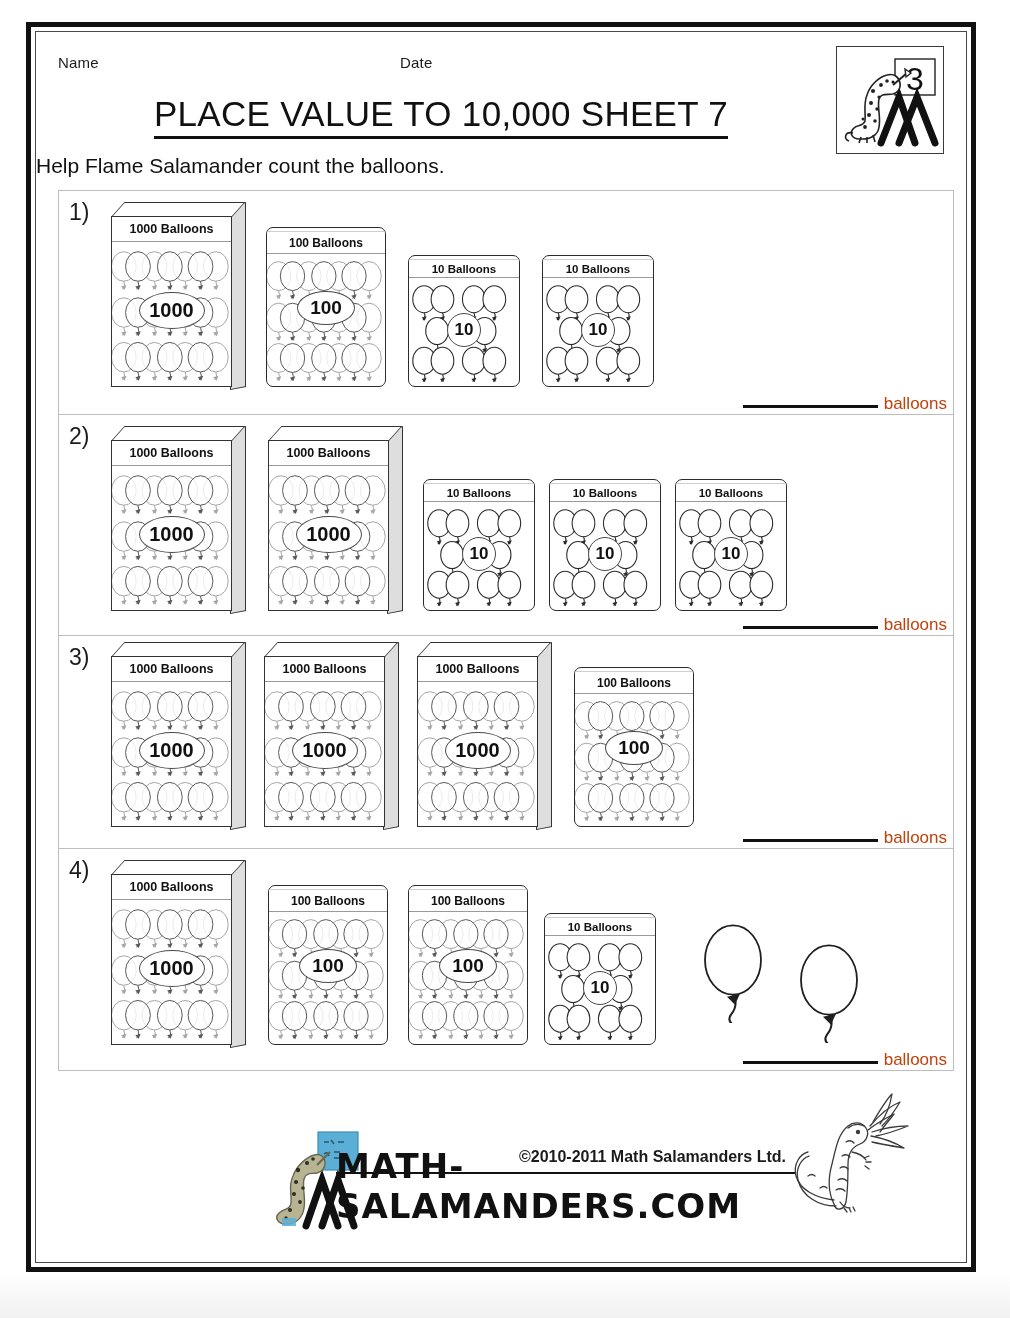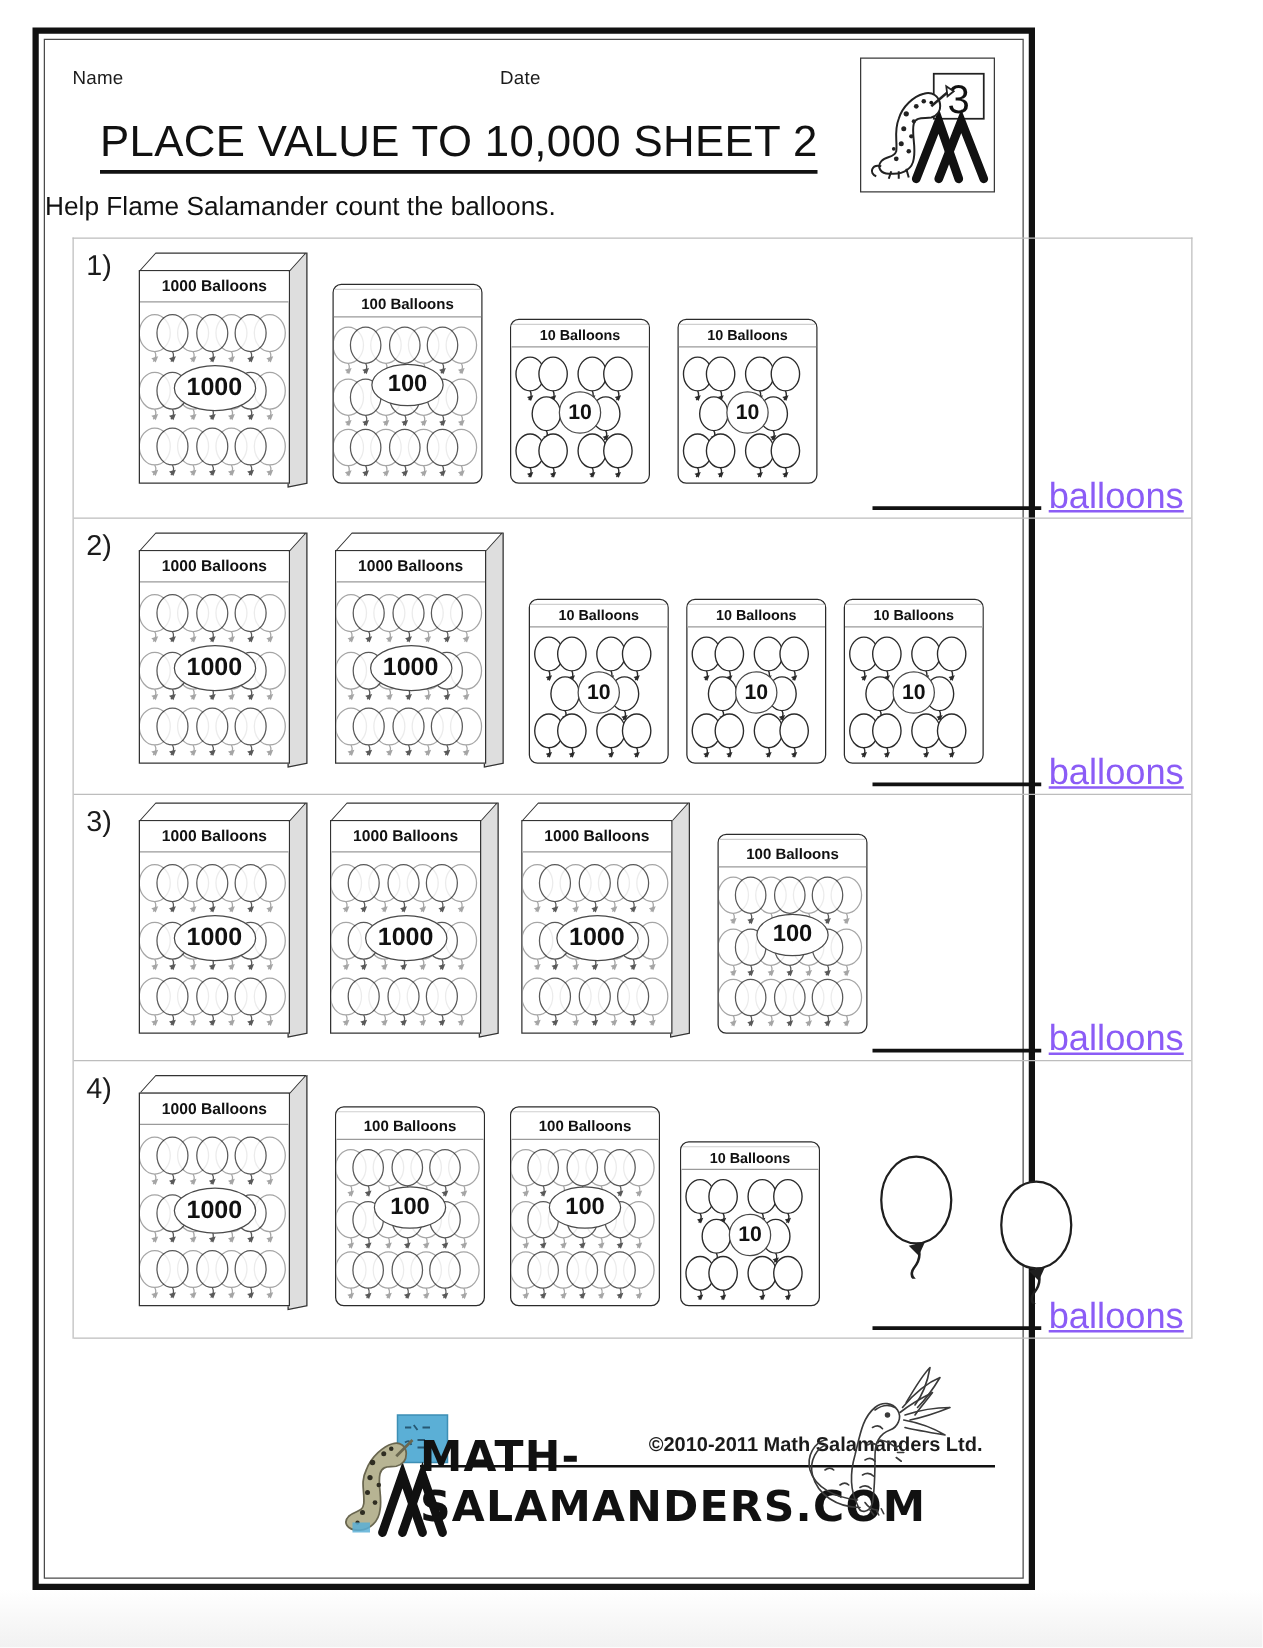--- a/index.html
+++ b/index.html
@@ -11,21 +11,21 @@
   #page {
     position: relative;
     width: 1010px; height: 1318px;
     background: linear-gradient(180deg,#ffffff 0%,#ffffff 96.5%,#f1f1f1 100%);
     overflow: hidden;
   }
   
   .sheet {
     position: absolute;
     left: 26px; top: 22px;
-    width: 802px; height: 1250px;
+    width: 950px; height: 1250px;
     border: 5px solid #111;
     background: #fff;
   }
   .sheet-inner {
     position: absolute;
     left: 4px; top: 4px; right: 4px; bottom: 4px;
     border: 1px solid #4a4a4a;
     background: #fff;
   }
 
@@ -80,21 +80,21 @@
     position: absolute; left: 10px; top: 8px;
     font-size: 23px; color: #1b1b1b;
   }
   .qitems {
     position: absolute; left: 52px; top: 6px; right: 6px;
     height: 100%;
   }
   .answer-line {
     position: absolute; right: 6px; bottom: 2px;
     display: flex; align-items: flex-end; gap: 6px;
-    font-size: 29px; color: #8b5cf6; text-decoration: underline;
+    font-size: 17px; color: #c2410c;
   }
   .blank {
     display: inline-block;
     width: 135px;
     border-bottom: 3px solid #111;
     height: 20px;
     margin-bottom: 4px;
   }
   .balloons-word { line-height: 1; }
 
@@ -194,21 +194,21 @@
 <body>
 
 <div id="page">
   <div class="sheet">
     <div class="sheet-inner">
 
       <div class="hdr-name">Name</div>
       <div class="hdr-date">Date</div>
 
       <div class="title">
-        <span>PLACE VALUE TO 10,000 SHEET 2</span>
+        <span>PLACE VALUE TO 10,000 SHEET 7</span>
       </div>
       <div class="subtitle">Help Flame Salamander count the balloons.</div>
 
       <div class="logo-box">
         <svg viewBox="0 0 108 108" width="108" height="108">
 
           <rect x="58" y="12" width="40" height="36" fill="#fff" stroke="#222" stroke-width="1.4"></rect>
           <text x="78" y="43" font-family="Liberation Sans, sans-serif" font-size="32" font-weight="400" text-anchor="middle" fill="#111" id="gradeNum">3</text>
 
           <path d="M44 96 L62 50 L78 96" fill="none" stroke="#111" stroke-width="7" stroke-linecap="round"></path>

